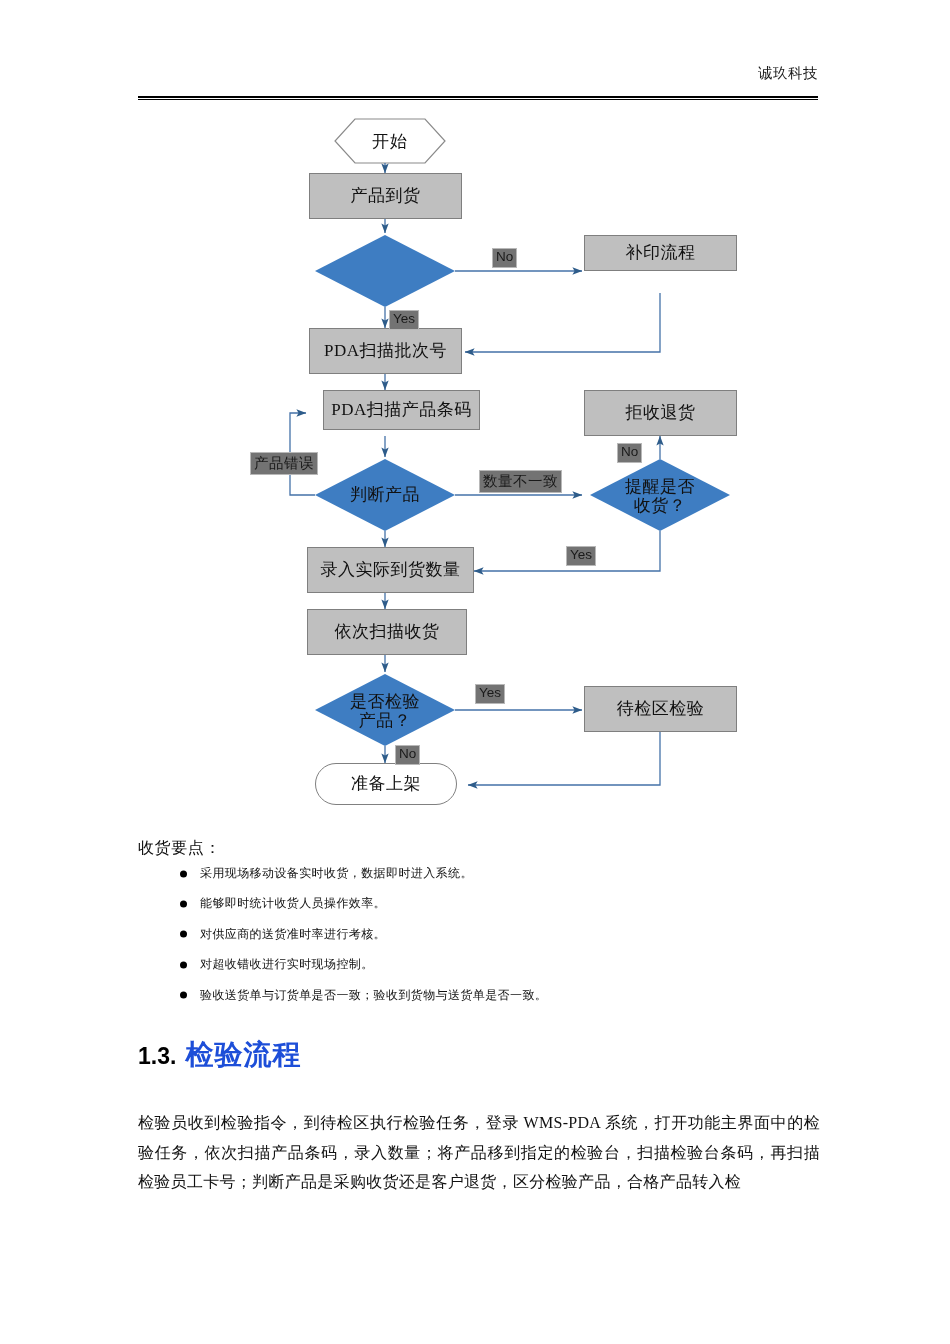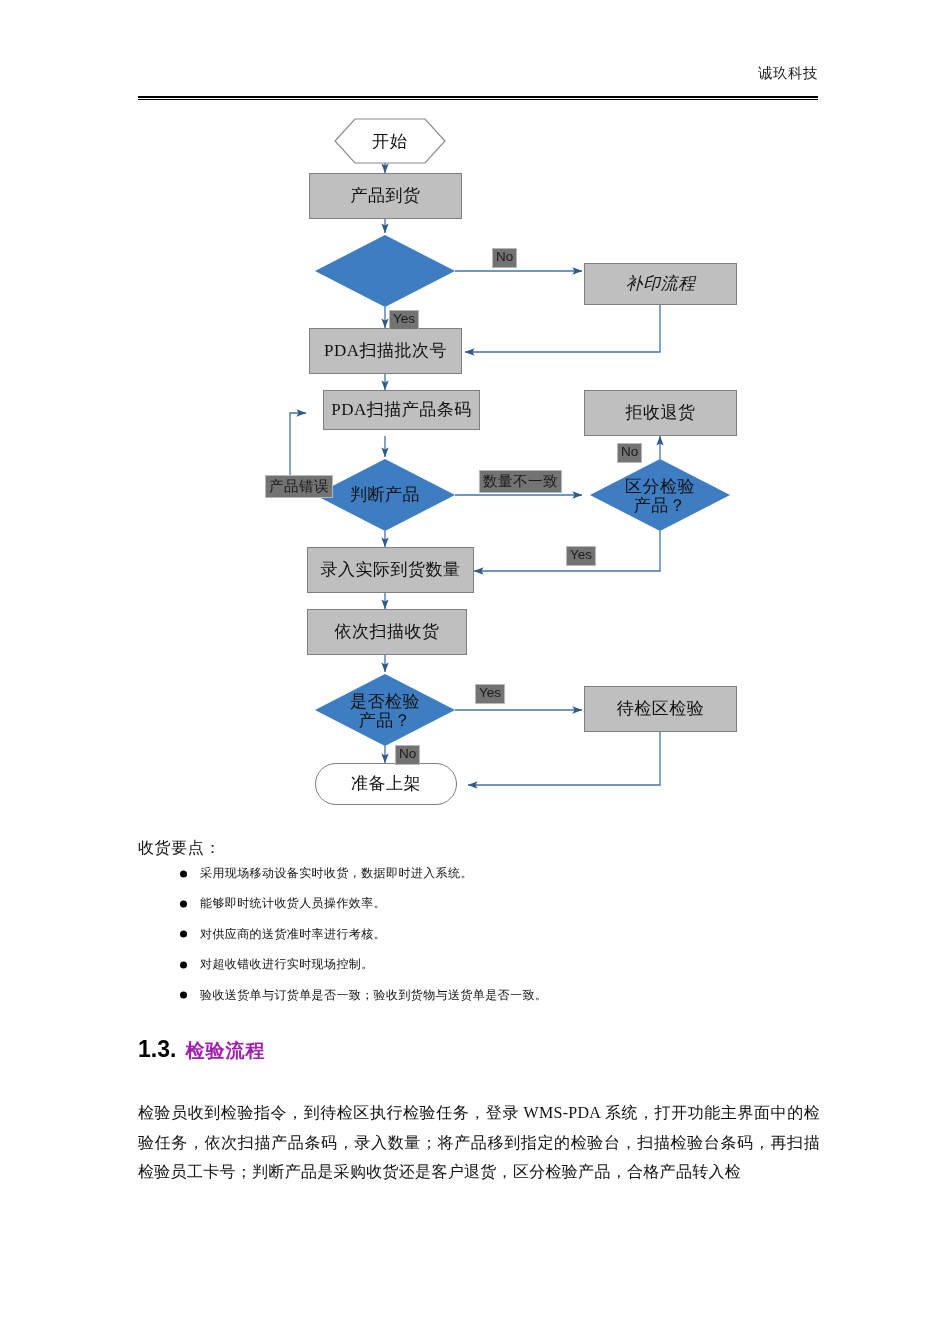--- a/index.html
+++ b/index.html
@@ -176,22 +176,22 @@
   }
   #section-number {
     font-family: "Liberation Sans", "DejaVu Sans", sans-serif;
     font-weight: bold;
     font-size: 23px;
     color: #000000;
     letter-spacing: 0px;
   }
   #section-title {
     font-family: Liberation Sans, sans-serif;
-    font-size: 19px;
-    color: #a21caf;
+    font-size: 28px;
+    color: #1d4ed8;
     letter-spacing: 1px;
   }
   #section-paragraph {
     margin: 34px 0 0 0;
     font-size: 16px;
     line-height: 1.85;
     color: #111111;
     text-align: justify;
     text-justify: inter-ideograph;
     letter-spacing: 0.3px;
@@ -261,21 +261,21 @@
   </svg>
 
   <div class="node-hex-label" style="left:335px; top:119px; width:110px; height:44px;">
     <span>开始</span>
   </div>
 
   <div class="node node-process" style="left:309px; top:173px; width:153px; height:46px;">
     <span>产品到货</span>
   </div>
 
-  <div class="node node-process" style="left:584px; top:263px; width:153px; height:42px;font-style:italic;">
+  <div class="node node-process" style="left:584px; top:235px; width:153px; height:36px;">
     <span>补印流程</span>
   </div>
 
   <div class="node node-process" style="left:309px; top:328px; width:153px; height:46px;">
     <span>PDA扫描批次号</span>
   </div>
 
   <div class="node node-process" style="left:323px; top:390px; width:157px; height:40px;">
     <span>PDA扫描产品条码</span>
   </div>
@@ -299,32 +299,32 @@
   <div class="node node-terminator" style="left:315px; top:763px; width:142px; height:42px;">
     <span>准备上架</span>
   </div>
 
 
   <div class="node-decision-label" style="left:320px; top:467px; width:130px; height:56px;">
     <span>判断产品</span>
   </div>
 
   <div class="node-decision-label" style="left:600px; top:467px; width:120px; height:58px;">
-    <span style="display:inline-block; width:80px;">区分检验产品？</span>
+    <span style="display:inline-block; width:80px;">提醒是否收货？</span>
   </div>
 
   <div class="node-decision-label" style="left:325px; top:682px; width:120px; height:58px;">
     <span style="display:inline-block; width:80px;">是否检验产品？</span>
   </div>
 
   <div class="edge-label" style="left:492px; top:248px;">No</div>
 
   <div class="edge-label" style="left:389px; top:310px;">Yes</div>
 
-  <div class="edge-label edge-label-cn" style="left:265px; top:452px;margin-top:23px;">产品错误</div>
+  <div class="edge-label edge-label-cn" style="left:250px; top:452px;">产品错误</div>
 
   <div class="edge-label edge-label-cn" style="left:479px; top:470px;">数量不一致</div>
 
   <div class="edge-label" style="left:617px; top:443px;">No</div>
 
   <div class="edge-label" style="left:566px; top:546px;">Yes</div>
 
   <div class="edge-label" style="left:475px; top:684px;">Yes</div>
 
   <div class="edge-label" style="left:395px; top:745px;">No</div>

